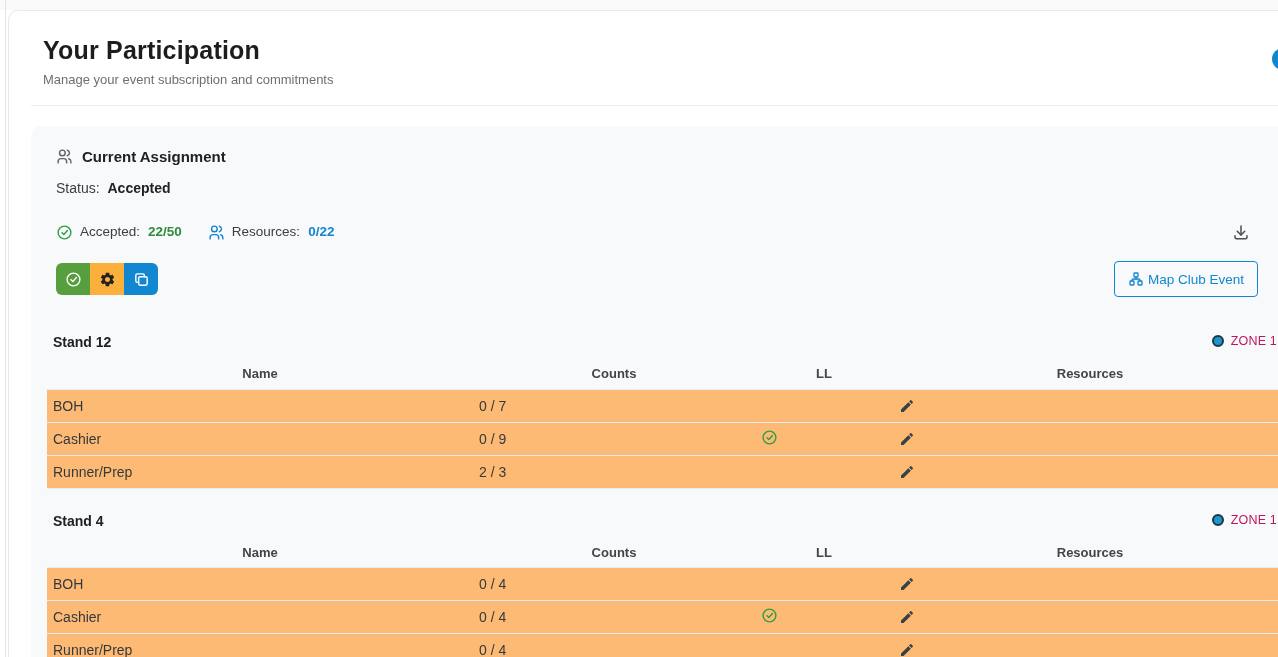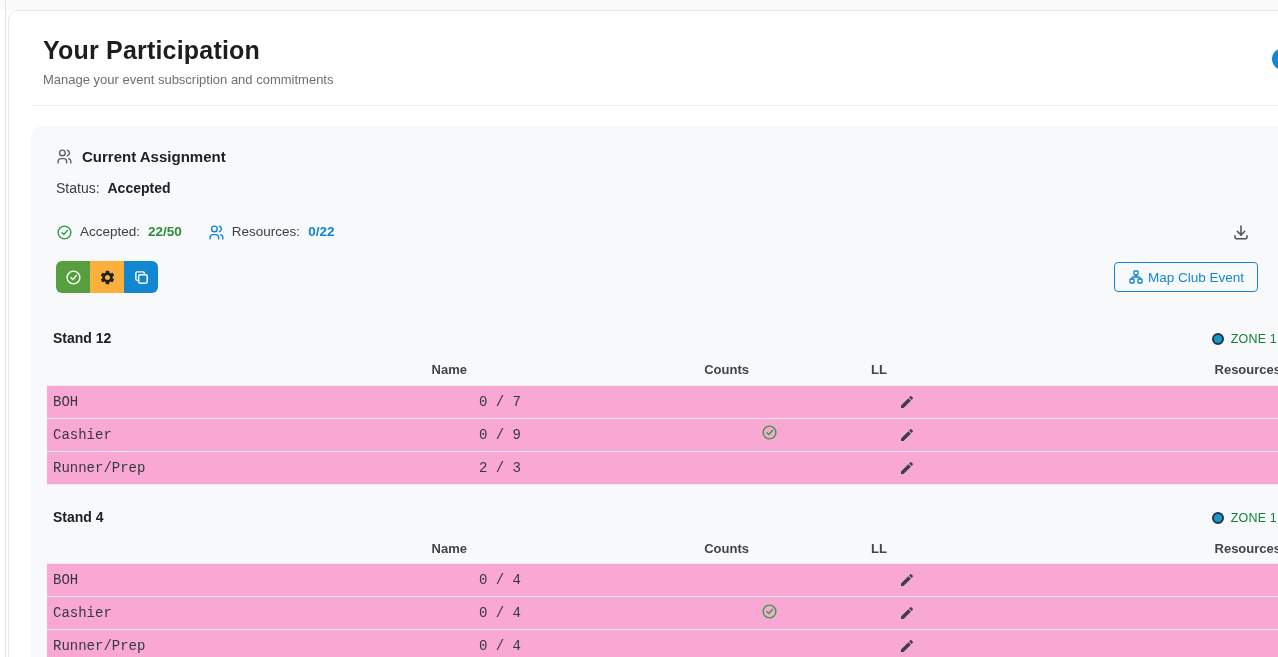--- a/index.html
+++ b/index.html
@@ -45,42 +45,41 @@
   .stat-assigned .icon{color:var(--blue)}
   .stat-assigned .stat-val{color:var(--blue)}
   .export-btn{margin-left:auto;margin-right:29px;border:0;background:transparent;cursor:pointer;color:#4a4f54;display:flex;align-items:center}
   .actions-row{margin-top:20px;display:flex;align-items:center}
   .btn-group{display:flex;border-radius:6px;overflow:hidden}
   .sq-btn{width:34px;height:32px;border:0;cursor:pointer;display:flex;align-items:center;justify-content:center}
   .sq-btn.green{background:var(--green-btn);color:#fff}
   .sq-btn.amber{background:var(--amber);color:#222}
   .sq-btn.blue{background:var(--blue);color:#fff}
   .map-btn{
-    margin-left:auto;margin-right:21px;height:30px;padding:0 13px;
+    margin-left:auto;margin-right:21px;height:36px;padding:0 13px;
     display:flex;align-items:center;gap:4px;background:transparent;
     border:1px solid var(--blue);border-radius:4px;color:var(--blue);
     font-size:13.5px;font-family:inherit;cursor:pointer;
   }
   .stands{margin-top:37px;padding:0 2px 0 16px}
   .stand + .stand{margin-top:24px}
-  .stand-head{display:flex;align-items:flex-end;justify-content:space-between;margin-bottom:9px}
+  .stand-head{display:flex;align-items:flex-start;justify-content:space-between;margin-bottom:9px}
   .stand-name{font-size:14px;font-weight:700;color:var(--text-dark);padding-left:6px}
   .zone{display:flex;align-items:center;gap:7px}
   .zone-dot{width:12px;height:12px;border-radius:50%;background:var(--zone-fill);border:2px solid #17374e}
-  .zone-text{font-size:12.5px;color:#15803d;letter-spacing:.2px}
+  .zone-text{font-size:12.5px;color:#be185d;letter-spacing:.2px}
   table.stand-table{border-collapse:collapse;width:1240px;table-layout:fixed}
   col.c-name{width:426px}col.c-counts{width:282px}col.c-ll{width:138px}col.c-res{width:394px}
   .stand-table th{
-    text-align:right;font-size:13px;font-weight:700;color:#40454a;
+    text-align:center;font-size:13px;font-weight:700;color:#40454a;
     height:30px;padding:0 6px;
   }
   .stand-table td{
-    background:#f9a8d4;height:33px;padding:0 6px;font-size:14px;color:#35393d;
+    background:#fdba74;height:33px;padding:0 6px;font-size:14px;color:#35393d;
     border-top:1px solid var(--line);
-    font-family:Liberation Mono, monospace;
   }
   .stand-table tbody tr:last-child td{border-bottom:1px solid var(--line)}
   .ll-check{color:#2f9e44}
   .edit-btn{border:0;background:transparent;cursor:pointer;color:#3a4045;display:flex;align-items:center;padding:0}
   .icon{display:inline-block;flex:none}
   svg.i16{width:16px;height:16px}
   svg.i17{width:17px;height:17px}
   svg.i18{width:18px;height:18px}
   .defs{position:absolute;width:0;height:0;overflow:hidden}
 </style>

